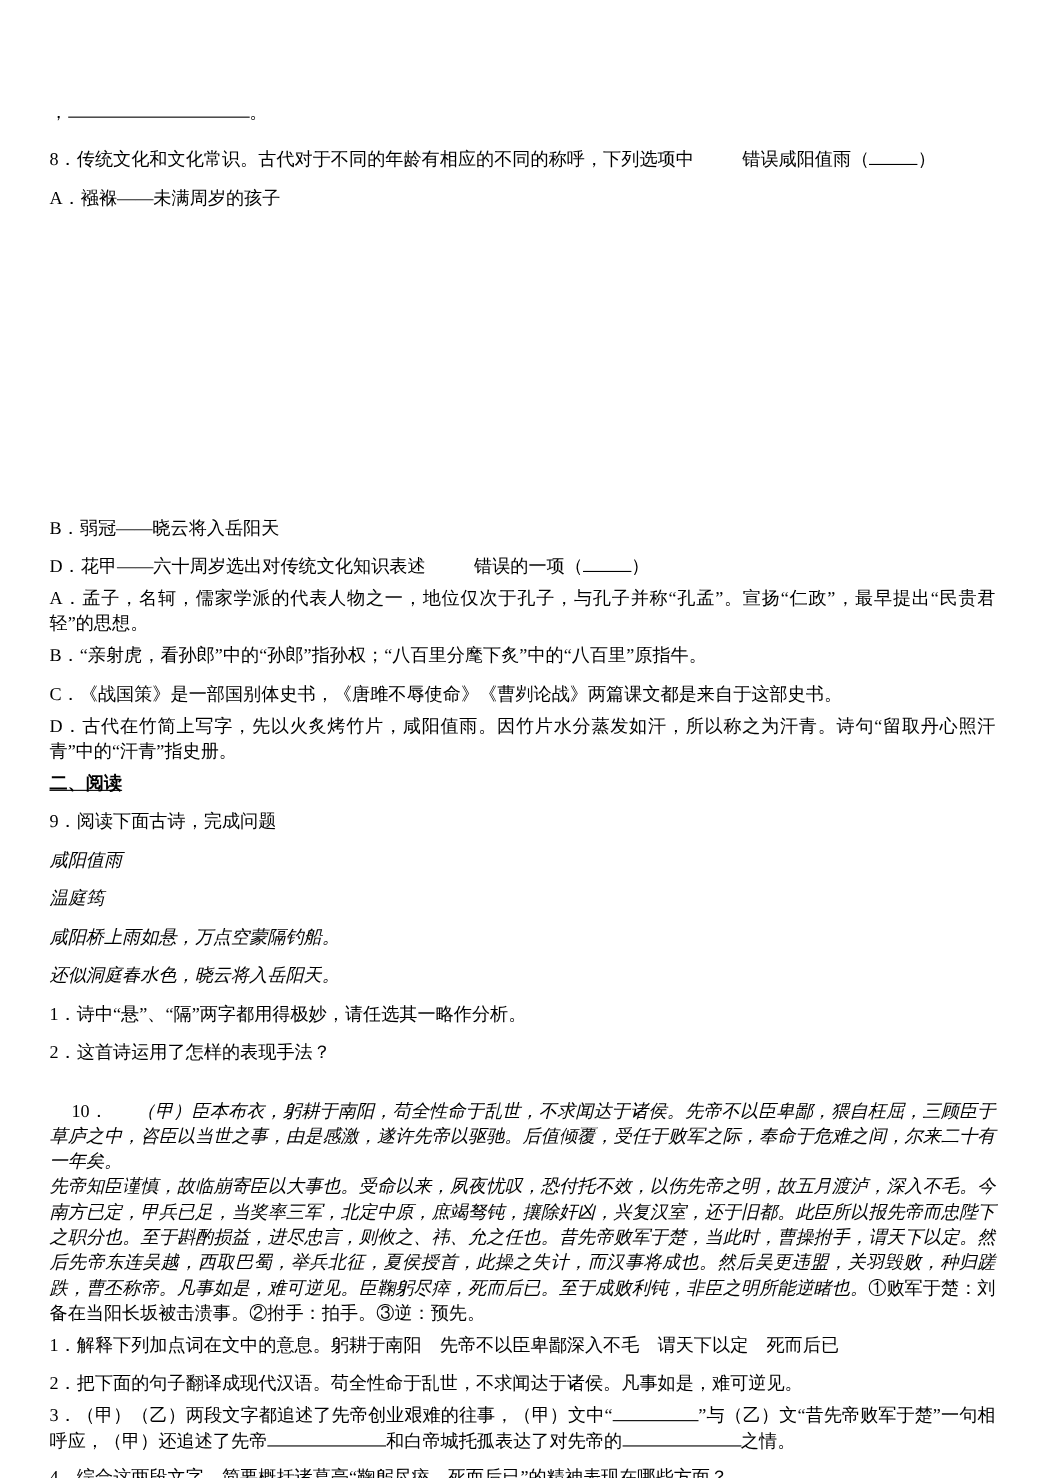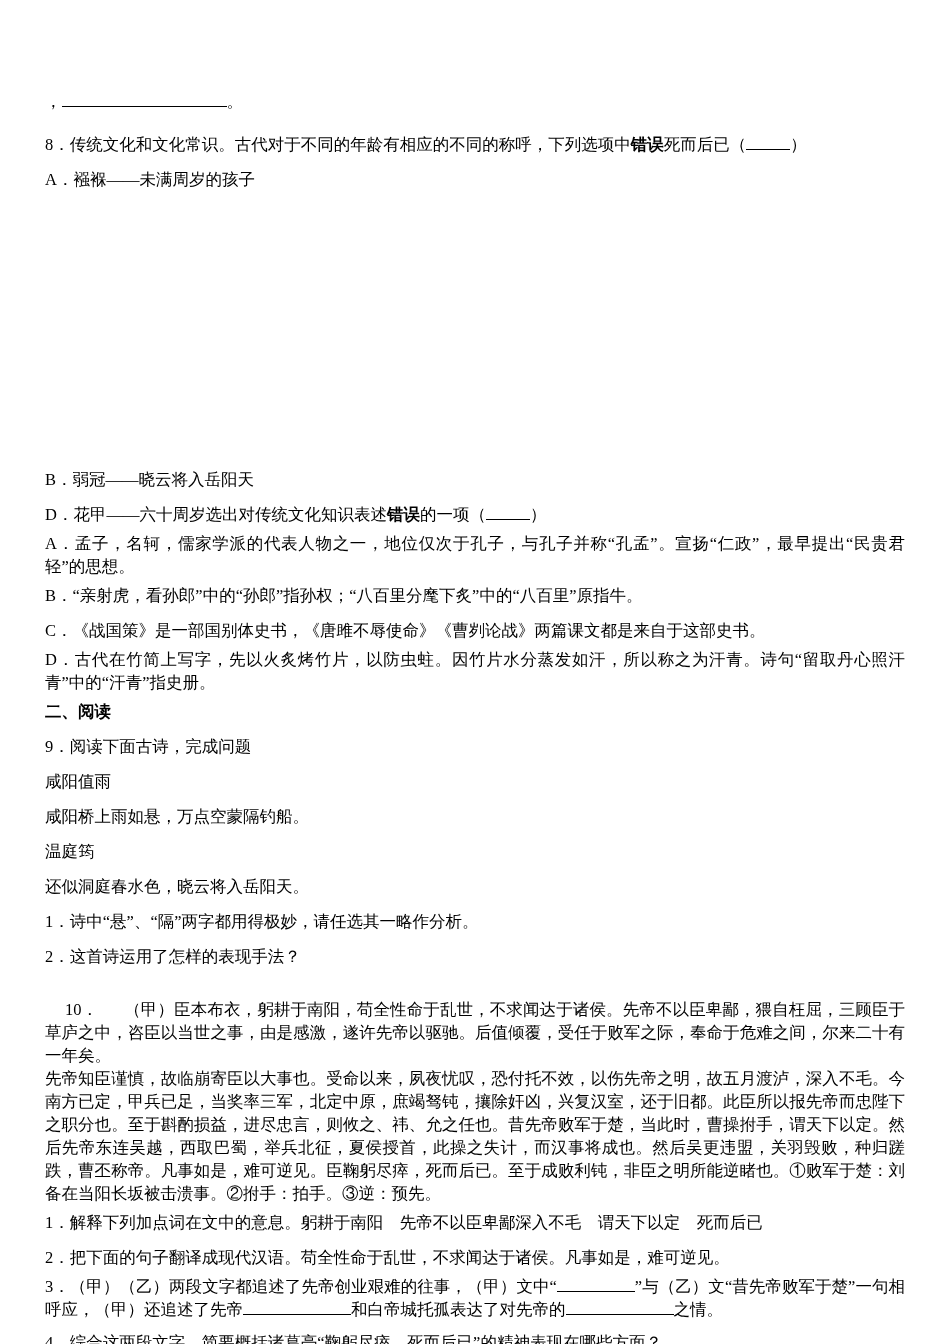--- a/index.html
+++ b/index.html
@@ -23,23 +23,24 @@
     line-height: 35px;
     margin: 0;
   }
   .para {
     line-height: 23px;
     margin: 0;
     text-align: justify;
   }
   .mt8  { margin-top: 8px; }
   .mt4  { margin-top: 4px; }
-  .section { font-weight: bold; }
-  b, .bold { font-weight: bold; }
+  .section { font-weight: bold; text-decoration: underline; }
+  b, .bold { font-weight: normal; margin-left: 44px; }
   .kai {
+    font-style: italic;
     font-family: "Liberation Serif", "DejaVu Serif", serif;
   }
   .num {
     font-style: normal;
     margin-right: 26px;
   }
   .indent2 { text-indent: 20px; margin-top: 24px; }
   .blank {
     display: inline-block;
     border-bottom: 1px solid #000000;
@@ -57,42 +58,42 @@
   }
   .optrow .col1 { width: 300px; flex: 0 0 300px; }
 </style>
 </head>
 <body>
 
 <div class="page">
 
   <p class="line"><span>，</span><span class="blank w165"></span><span>。</span></p>
 
-  <p class="line mt8"><span>8．传统文化和文化常识。古代对于不同的年龄有相应的不同的称呼，下列选项中</span><b>错误</b><span>死而后已（</span><span class="blank w44"></span><span>）</span></p>
+  <p class="line mt8"><span>8．传统文化和文化常识。古代对于不同的年龄有相应的不同的称呼，下列选项中</span><b>错误</b><span>咸阳值雨（</span><span class="blank w44"></span><span>）</span></p>
 
   <div class="optrow">
     <span class="col1">A．襁褓——未满周岁的孩子</span>
     <span>B．弱冠——晓云将入岳阳天</span>
   </div>
 
   <div class="optrow">
     <span><span>D．花甲——六十周岁选出对传统文化知识表述</span><b>错误</b><span>的一项（</span><span class="blank w44"></span><span>）</span></span>
   </div>
 
   <p class="para">A．孟子，名轲，儒家学派的代表人物之一，地位仅次于孔子，与孔子并称“孔孟”。宣扬“仁政”，最早提出“民贵君轻”的思想。</p>
   <p class="line">B．“亲射虎，看孙郎”中的“孙郎”指孙权；“八百里分麾下炙”中的“八百里”原指牛。</p>
   <p class="line">C．《战国策》是一部国别体史书，《唐雎不辱使命》《曹刿论战》两篇课文都是来自于这部史书。</p>
-  <p class="para">D．古代在竹简上写字，先以火炙烤竹片，以防虫蛀。因竹片水分蒸发如汗，所以称之为汗青。诗句“留取丹心照汗青”中的“汗青”指史册。</p>
+  <p class="para">D．古代在竹简上写字，先以火炙烤竹片，咸阳值雨。因竹片水分蒸发如汗，所以称之为汗青。诗句“留取丹心照汗青”中的“汗青”指史册。</p>
 
   <p class="line section">二、阅读</p>
 
   <p class="line">9．阅读下面古诗，完成问题</p>
   <p class="line kai">咸阳值雨</p>
+  <p class="line kai">温庭筠</p>
   <p class="line kai">咸阳桥上雨如悬，万点空蒙隔钓船。</p>
-  <p class="line kai">温庭筠</p>
   <p class="line kai">还似洞庭春水色，晓云将入岳阳天。</p>
   <p class="line">1．诗中“悬”、“隔”两字都用得极妙，请任选其一略作分析。</p>
   <p class="line">2．这首诗运用了怎样的表现手法？</p>
 
   <p class="para indent2"><span class="num">10．</span><span class="kai">（甲）臣本布衣，躬耕于南阳，苟全性命于乱世，不求闻达于诸侯。先帝不以臣卑鄙，猥自枉屈，三顾臣于草庐之中，咨臣以当世之事，由是感激，遂许先帝以驱驰。后值倾覆，受任于败军之际，奉命于危难之间，尔来二十有一年矣。</span></p>
 
   <p class="para"><span class="kai">先帝知臣谨慎，故临崩寄臣以大事也。受命以来，夙夜忧叹，恐付托不效，以伤先帝之明，故五月渡泸，深入不毛。今南方已定，甲兵已足，当奖率三军，北定中原，庶竭驽钝，攘除奸凶，兴复汉室，还于旧都。此臣所以报先帝而忠陛下之职分也。至于斟酌损益，进尽忠言，则攸之、祎、允之任也。昔先帝败军于楚，当此时，曹操拊手，谓天下以定。然后先帝东连吴越，西取巴蜀，举兵北征，夏侯授首，此操之失计，而汉事将成也。然后吴更违盟，关羽毁败，种归蹉跌，曹丕称帝。凡事如是，难可逆见。臣鞠躬尽瘁，死而后已。至于成败利钝，非臣之明所能逆睹也。</span><span>①败军于楚：刘备在当阳长坂被击溃事。②拊手：拍手。③逆：预先。</span></p>
 
   <p class="line">1．解释下列加点词在文中的意息。躬耕于南阳　先帝不以臣卑鄙深入不毛　谓天下以定　死而后已</p>
   <p class="line">2．把下面的句子翻译成现代汉语。苟全性命于乱世，不求闻达于诸侯。凡事如是，难可逆见。</p>

